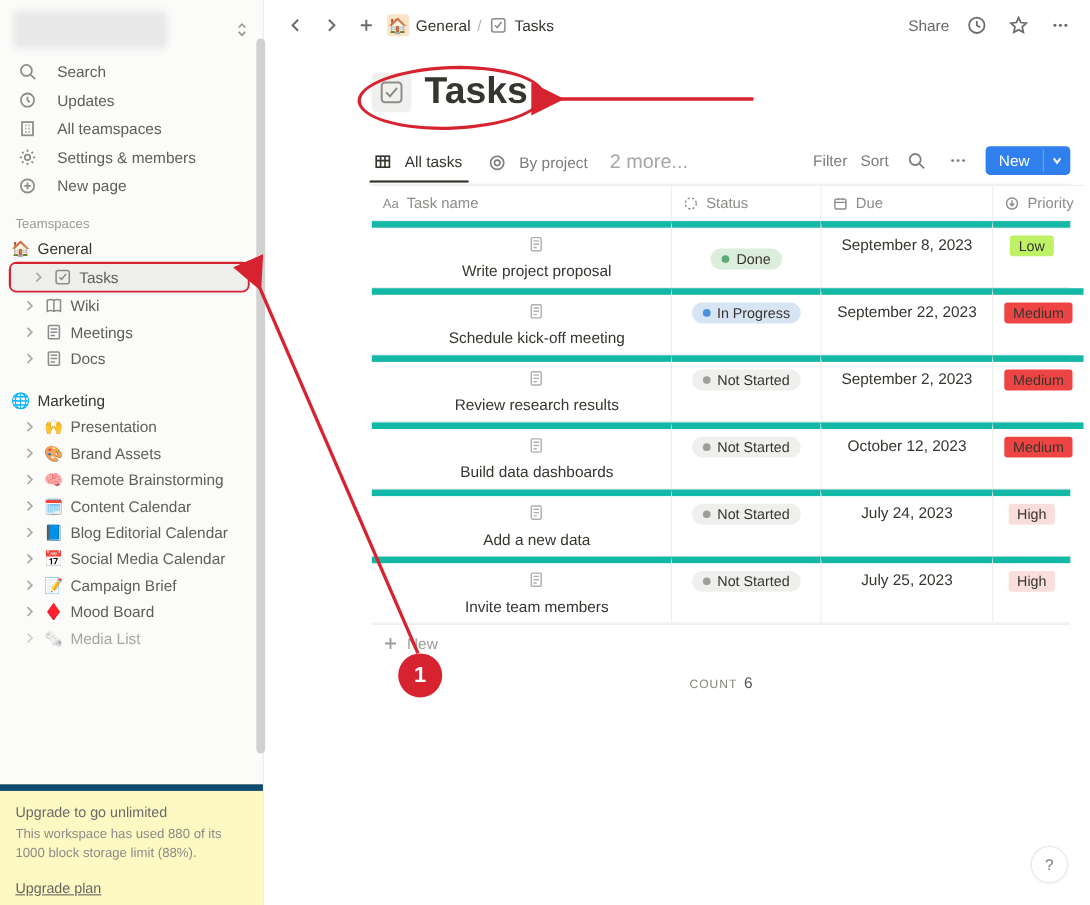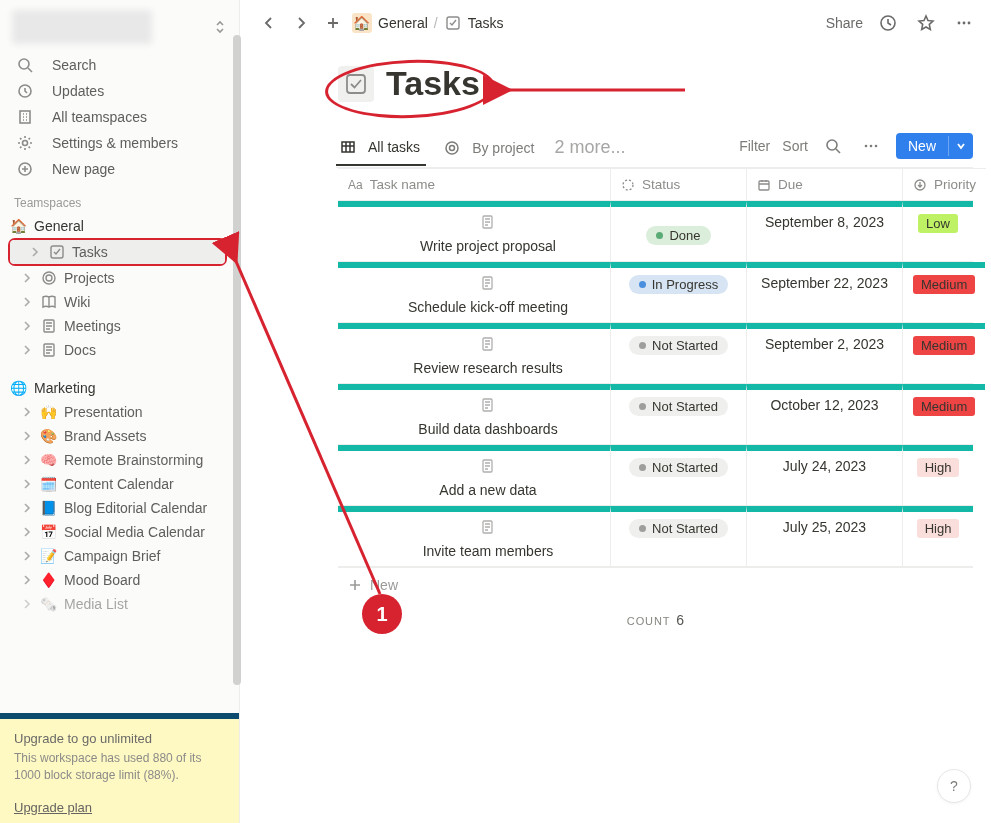--- a/index.html
+++ b/index.html
@@ -166,34 +166,20 @@
         <span class="page-ico">
             <svg width="16" height="16" viewBox="0 0 16 16" fill="none" stroke="#8c8c8a" stroke-width="1.4">
               <rect x="2" y="2" width="12" height="12" rx="2"></rect>
               <path d="M5 8 L7 10 L11 5"></path>
             </svg>
           </span>
         <span>Tasks</span>
       </div>
     </div>
 
-    <div class="tree-row child">
-      <span class="chev">
-          <svg width="10" height="10" viewBox="0 0 10 10" fill="none" stroke="currentColor" stroke-width="1.6">
-            <path d="M3 1 L7 5 L3 9"></path>
-          </svg>
-        </span>
-      <span class="page-ico">
-          <svg width="16" height="16" viewBox="0 0 16 16" fill="none" stroke="#8c8c8a" stroke-width="1.4">
-            <circle cx="8" cy="8" r="6"></circle>
-            <circle cx="8" cy="8" r="3"></circle>
-          </svg>
-        </span>
-      <span>Projects</span>
-    </div>
     <div class="tree-row child">
       <span class="chev">
           <svg width="10" height="10" viewBox="0 0 10 10" fill="none" stroke="currentColor" stroke-width="1.6">
             <path d="M3 1 L7 5 L3 9"></path>
           </svg>
         </span>
       <span class="page-ico">
           <svg width="16" height="16" viewBox="0 0 16 16" fill="none" stroke="#8c8c8a" stroke-width="1.4">
             <path d="M2 3 C4 2 6 2 8 3 C10 2 12 2 14 3 V13 C12 12 10 12 8 13 C6 12 4 12 2 13 Z M8 3 V13"></path>
           </svg>

